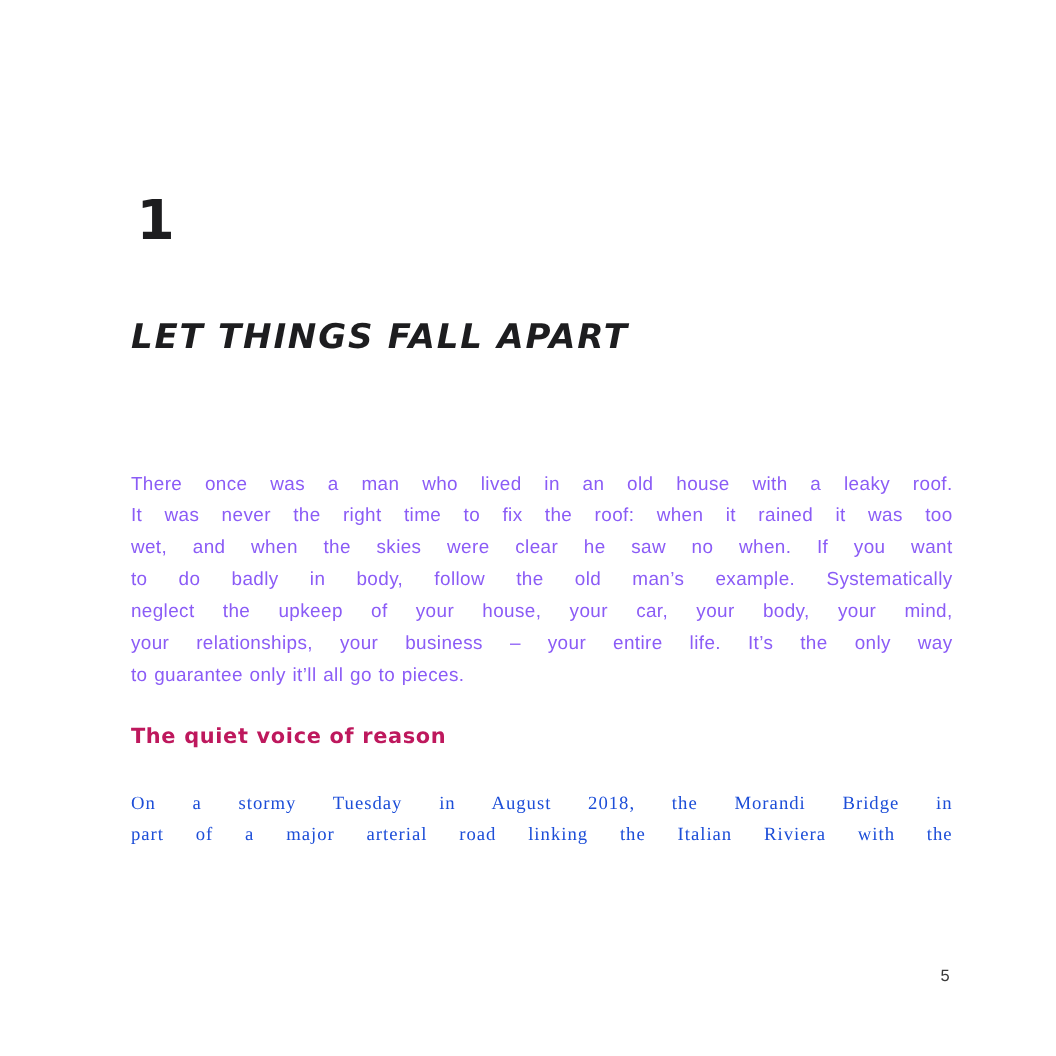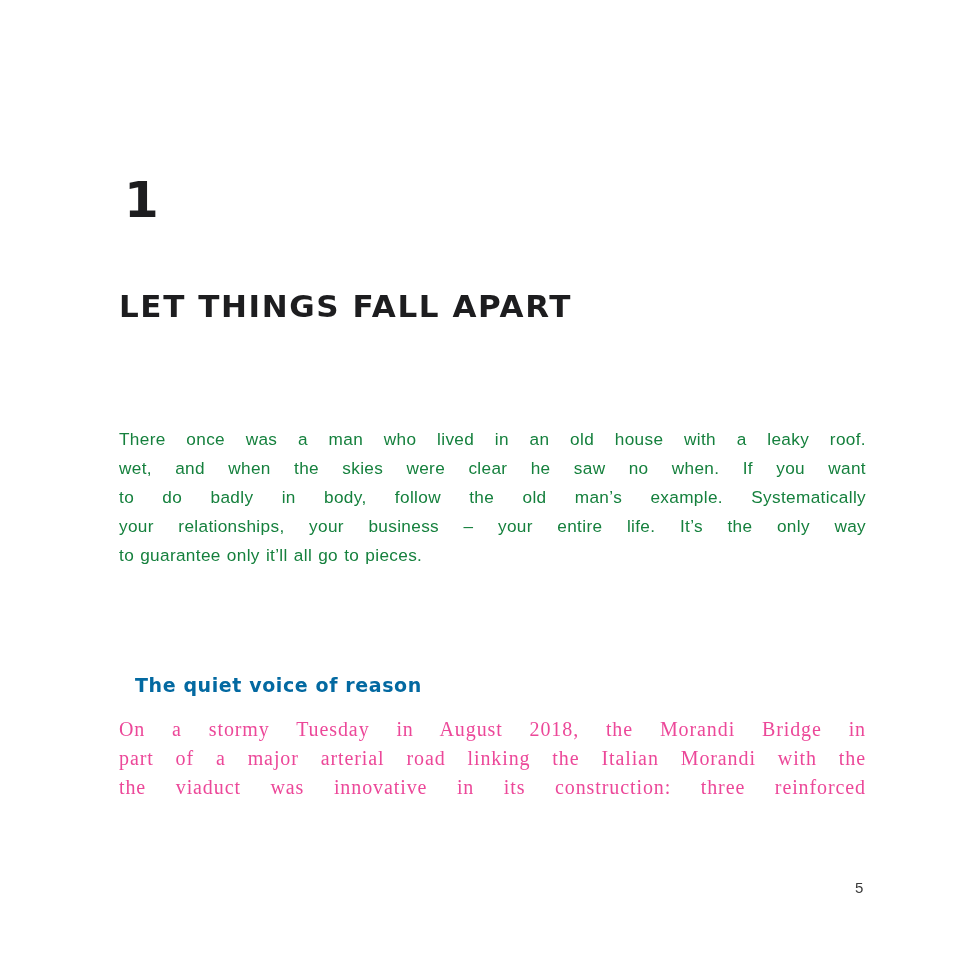--- a/index.html
+++ b/index.html
@@ -36,20 +36,21 @@
       top: 284px;
       width: 540px;
       font-family: "DejaVu Sans", sans-serif;
       font-weight: bold;
       font-size: 31px;
       line-height: 44px;
       letter-spacing: 1.6px;
       color: #1d1d1f;
       margin: 0;
       white-space: nowrap;
+      font-style: italic;
     }
     .para {
       position: absolute;
       left: 119px;
       width: 747px;
       margin: 0;
     }
     .para .line {
       display: block;
       height: 29px;
@@ -58,43 +59,43 @@
       text-align-last: justify;
       white-space: nowrap;
       overflow: visible;
     }
     .para .line.last {
       text-align-last: left;
     }
     .sans {
       font-family: "Liberation Sans", sans-serif;
       font-size: 17.2px;
-      color: #15803d;
+      color: #8b5cf6;
       letter-spacing: 0.35px;
       word-spacing: 1px;
     }
     .serif {
       font-family: "Liberation Serif", serif;
-      font-size: 20px;
-      color: #ec4899;
+      font-size: 17px;
+      color: #1d4ed8;
       letter-spacing: 0.9px;
     }
     .para-1 { top: 425px; }
     .para-2 { top: 715px; }
     .section-heading {
       position: absolute;
       left: 119px;
       top: 655px;
       font-family: "DejaVu Sans", sans-serif;
       font-weight: bold;
       font-size: 19px;
       line-height: 28px;
       letter-spacing: 0.6px;
-      color: #0369a1;
-      margin: 16px;
+      color: #be185d;
+      margin: 0;
       white-space: nowrap;
     }
     .page-number {
       position: absolute;
       left: 855px;
       top: 878px;
       font-family: "Liberation Sans", sans-serif;
       font-size: 15px;
       line-height: 20px;
       color: #3a3a3a;
@@ -104,29 +105,30 @@
 <body>
 
 <div class="page">
 
   <h1 class="chapter-number">1</h1>
 
   <h2 class="chapter-title">LET THINGS FALL APART</h2>
 
   <div class="para para-1 sans">
     <span class="line">There once was a man who lived in an old house with a leaky roof.</span>
+    <span class="line">It was never the right time to fix the roof: when it rained it was too</span>
     <span class="line">wet, and when the skies were clear he saw no when. If you want</span>
     <span class="line">to do badly in body, follow the old man’s example. Systematically</span>
+    <span class="line">neglect the upkeep of your house, your car, your body, your mind,</span>
     <span class="line">your relationships, your business – your entire life. It’s the only way</span>
     <span class="line last">to guarantee only it’ll all go to pieces.</span>
   </div>
 
   <h3 class="section-heading">The quiet voice of reason</h3>
 
   <div class="para para-2 serif">
     <span class="line">On a stormy Tuesday in August 2018, the Morandi Bridge in</span>
-    <span class="line">part of a major arterial road linking the Italian Morandi with the</span>
-    <span class="line">the viaduct was innovative in its construction: three reinforced</span>
+    <span class="line">part of a major arterial road linking the Italian Riviera with the</span>
   </div>
 
   <div class="page-number">5</div>
 
 </div>
 
 </body></html>

